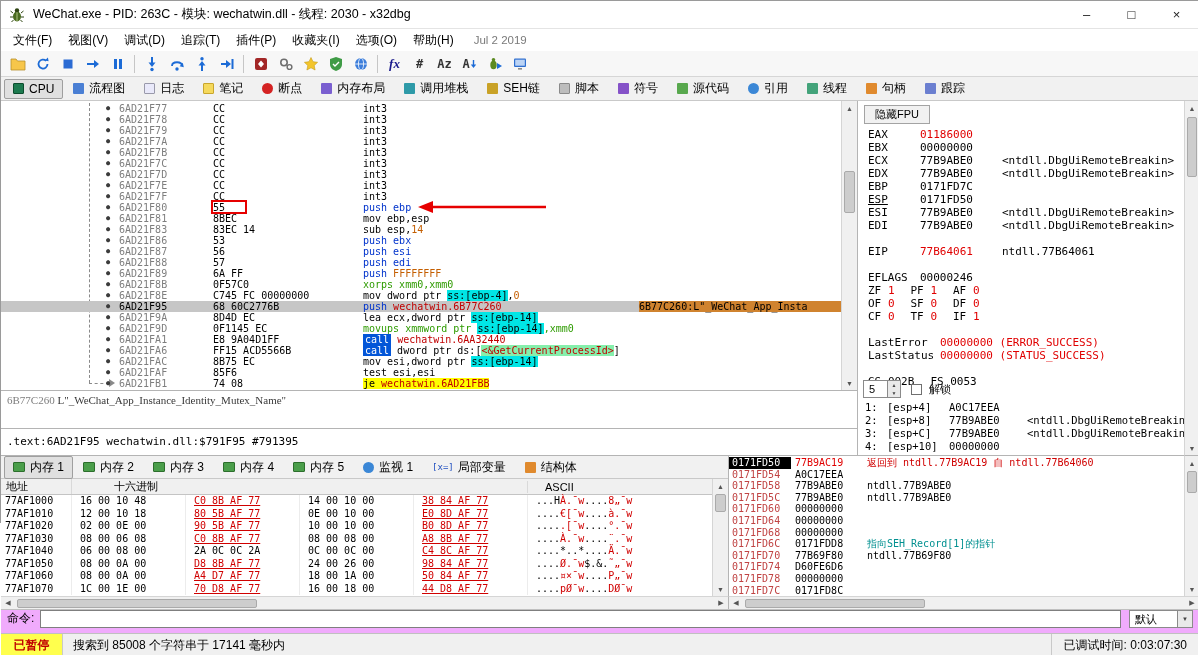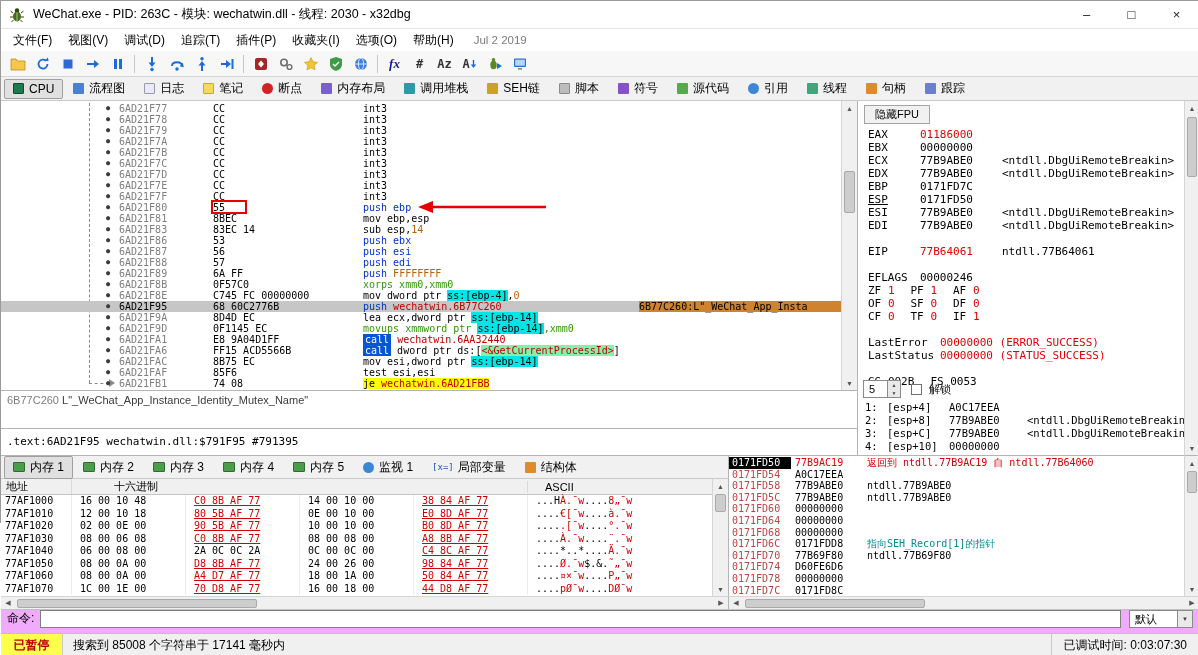--- a/index.html
+++ b/index.html
@@ -86,21 +86,21 @@
   
   .vscroll{position:absolute;background:#f0f0f0;border-left:1px solid #d5d5d5}
   .vscroll .arr{height:14px;display:flex;align-items:center;justify-content:center;font-size:7px;color:#555}
   .vscroll .arr.bottom{position:absolute;bottom:0;left:0;right:0}
   .thumb{position:absolute;left:2px;right:2px;background:#cdcdcd;border:1px solid #aaa;border-radius:2px}
   .hscroll{position:absolute;height:13px;background:#f0f0f0;border-top:1px solid #d5d5d5}
   .hscroll .harr{position:absolute;top:0;width:14px;height:100%;display:flex;align-items:center;justify-content:center;font-size:7px;color:#555}
   .hthumb{position:absolute;top:2px;height:9px;background:#cdcdcd;border:1px solid #aaa;border-radius:2px}
 
   
-  #info1{position:absolute;left:0;top:389px;width:856px;height:38px;background:#fff;border-top:1px solid #b4b4b4;font-family:Liberation Sans, sans-serif;font-size:11px;padding:3px 6px;white-space:pre}
+  #info1{position:absolute;left:0;top:389px;width:856px;height:38px;background:#fff;border-top:1px solid #b4b4b4;font-family:Liberation Serif, serif;font-size:11px;padding:3px 6px;white-space:pre}
   #info1 .addr{color:#7e7e7e}
   #info1 .str{color:#3a3a3a}
   #info2{position:absolute;left:0;top:427px;width:856px;height:27px;background:#fff;border-top:1px solid #b4b4b4;font-family:"DejaVu Sans Mono",monospace;font-size:11px;padding:6px 6px}
 
   
   #regs{position:absolute;left:856px;top:100px;width:342px;height:354px;background:#fff;border-left:1px solid #b4b4b4;overflow:hidden}
   #hide-fpu{display:inline-block;margin:4px 0 2px 6px;padding:1px 10px;border:1px solid #a3a3a3;background:#f1f1f1;font-size:11px}
   #reg-rows{padding:2px 0 0 10px;font-family:"DejaVu Sans Mono",monospace;font-size:11px;white-space:pre}
   .rrow{height:13px;line-height:13px}
   .rsp{height:13px}

